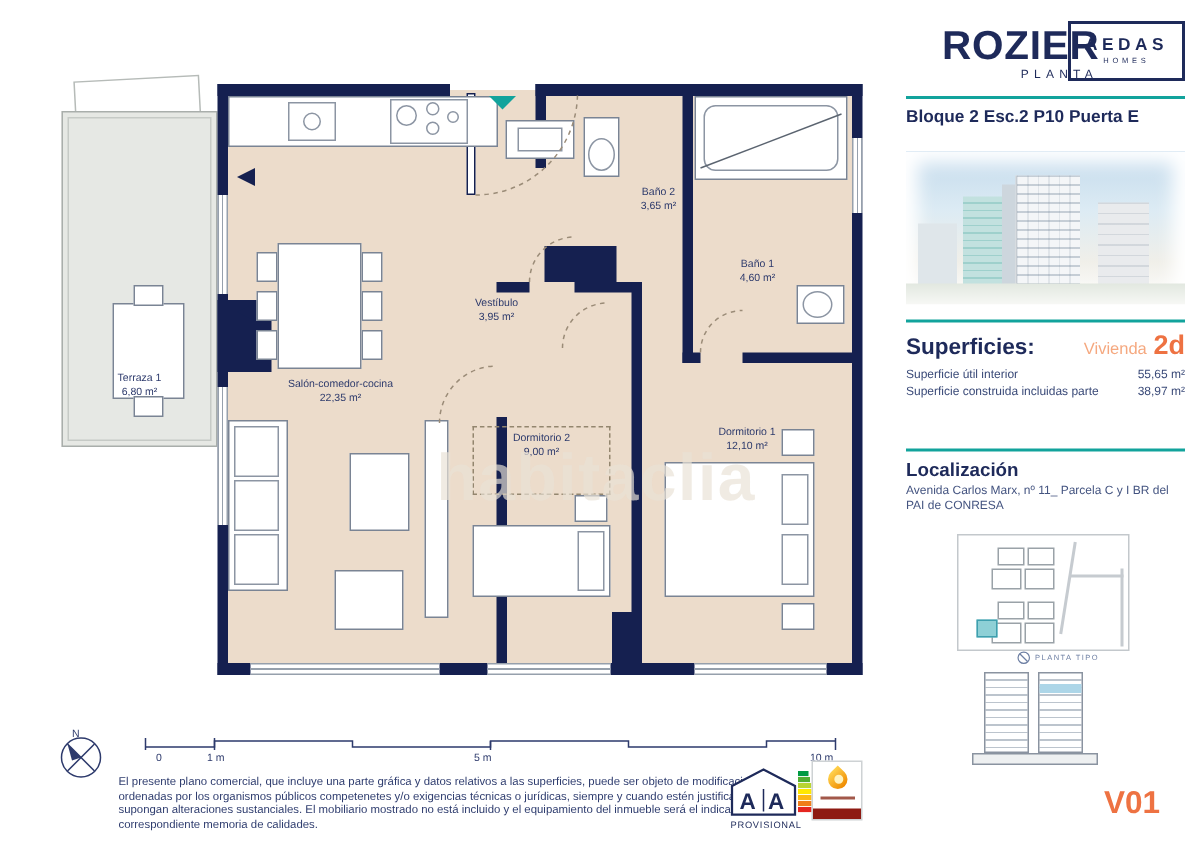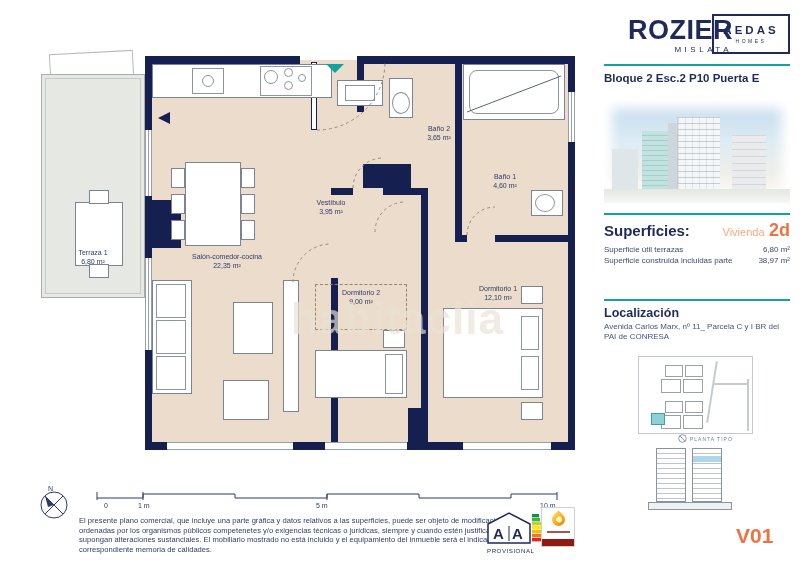--- a/index.html
+++ b/index.html
@@ -186,21 +186,21 @@
     <div class="room-label" style="left:463px;top:232px;">
       <div>Dormitorio 1</div>
       <div>12,10 m²</div>
     </div>
 
     <div class="watermark" style="left:256px;top:242px;">habitaclia</div>
   </div>
 
   <div class="brand">
     <div class="brand-main">ROZIER</div>
-    <div class="brand-sub">MISLATA</div>
+    <div class="brand-sub">PLANTA</div>
   </div>
   <div class="aedas">
     <div class="aedas-a">AEDAS</div>
     <div class="aedas-h">HOMES</div>
   </div>
 
   <div class="trule" style="top:64px;"></div>
   <div class="unit-title">Bloque 2 Esc.2 P10 Puerta E</div>
 
   <div class="render">
@@ -219,22 +219,22 @@
   <div class="abs" style="left:604px;top:220px;width:186px;display:flex;justify-content:space-between;align-items:baseline;">
     <span style="font-size:15px;font-weight:800;color:#1e2a5a;">Superficies:</span>
     <span>
       <span style="font-size:11px;color:#f5a87f;">Vivienda</span>
       <span style="font-size:18px;font-weight:800;color:#ee7242;">2d</span>
     </span>
   </div>
 
   <div class="abs" style="left:604px;top:244px;width:186px;">
     <div class="sup-row">
-      <span>Superficie útil terrazas</span>
-      <span>6,80 m²</span>
+      <span>Superficie útil interior</span>
+      <span>55,65 m²</span>
     </div>
     <div class="sup-row">
       <span>Superficie construida incluidas parte</span>
       <span>38,97 m²</span>
     </div>
   </div>
 
   <div class="trule" style="top:299px;"></div>
   <div class="abs" style="left:604px;top:306px;font-size:12.5px;font-weight:800;color:#1e2a5a;">Localización</div>
   <div class="loc-addr">Avenida Carlos Marx, nº 11_ Parcela C y I BR del PAI de CONRESA</div>

